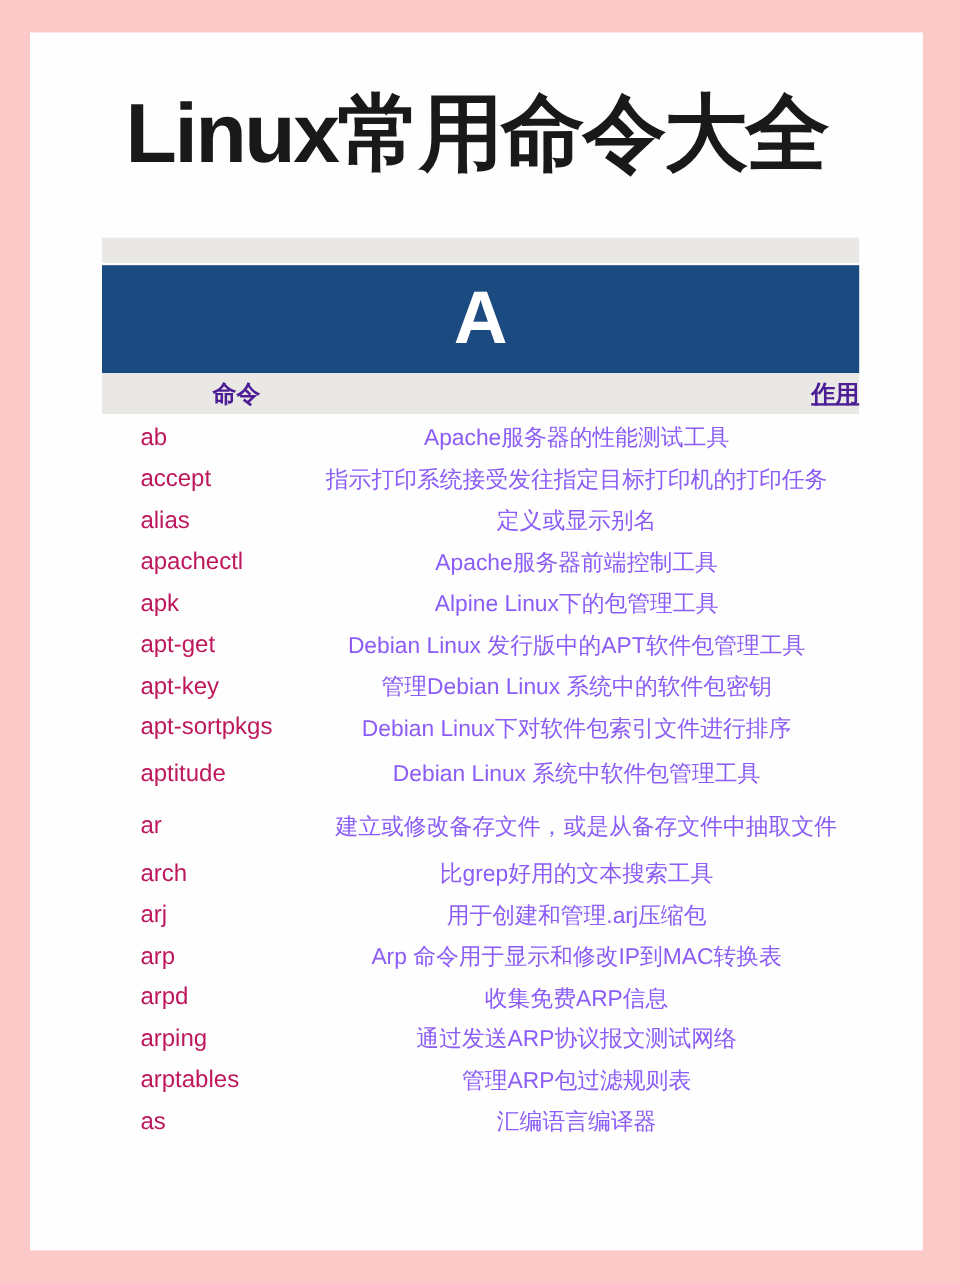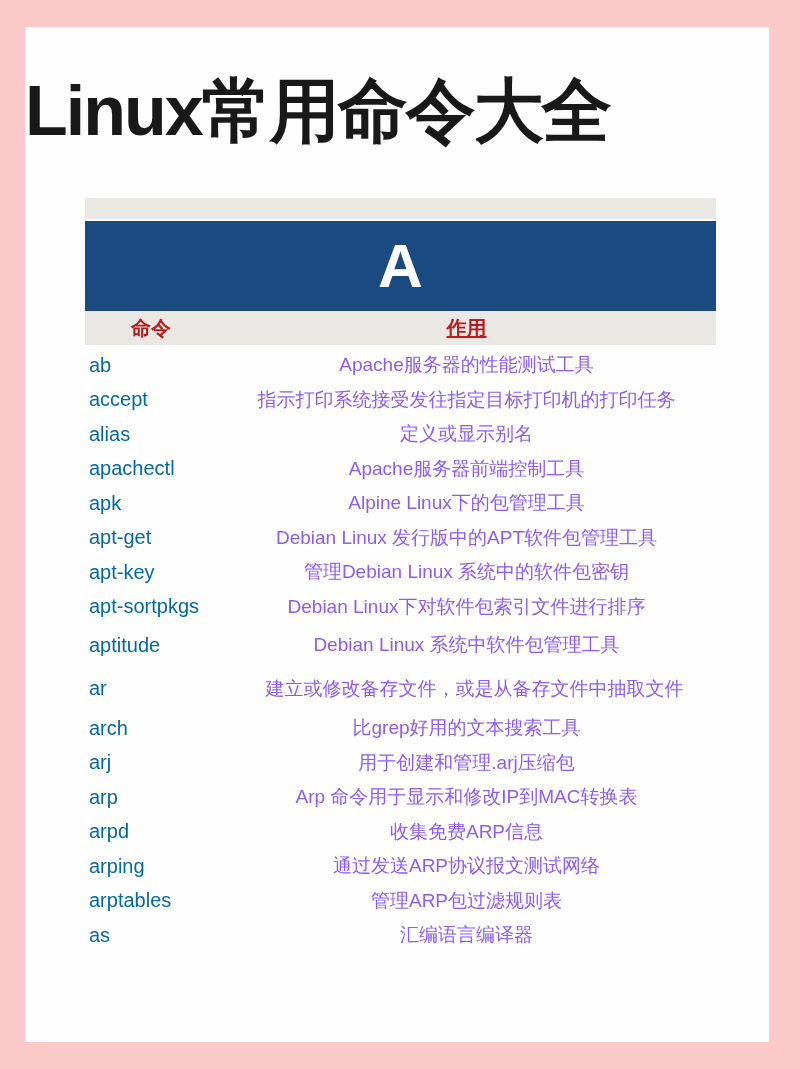--- a/index.html
+++ b/index.html
@@ -22,20 +22,21 @@
   .content-card{
     position:absolute;
     left:25px; top:27px;
     width:744px; height:1015px;
     background: var(--page_white);
   }
   .page-title{
     position:absolute;
     top:38px; left:0;
     width:100%;
+    text-align:center;
     font-size:70px;
     font-weight:bold;
     letter-spacing:-2px;
     color:#191919;
     white-space:nowrap;
   }
   .table-block{
     position:absolute;
     left:60px; top:171px;
     width:631px;
@@ -60,38 +61,39 @@
   }
   .header-row{
     height:34px;
     background: var(--strip_gray);
     display:flex;
     align-items:center;
   }
   .header-cell{
     font-weight:bold;
     font-size:20px;
-    text-align:center;
-    color:#b91c1c;
+    text-align:right;
+    color:#4c1d95;
   }
   .col-cmd{ width:132px; flex:none; }
   .col-action{ flex:1;text-decoration:underline; }
   .rows{ padding-top:3px; }
   .table-row{
     display:flex;
     align-items:center;
     height:34.5px;
   }
   .command-cell{
     width:132px; flex:none;
     padding-left:4px;
     font-size:20px;
     letter-spacing:0;
     white-space:nowrap;
-    color:#0369a1;
+    color:#be185d;
+    margin-left:28px;
   }
   .action-cell{
     flex:1;
     text-align:center;
     font-size:19px;
     white-space:nowrap;
     color:#8b5cf6;
   }
   .gap-aptitude{ margin-top:4px; }
   .gap-ar{ margin-top:9px;gap:16px; }

